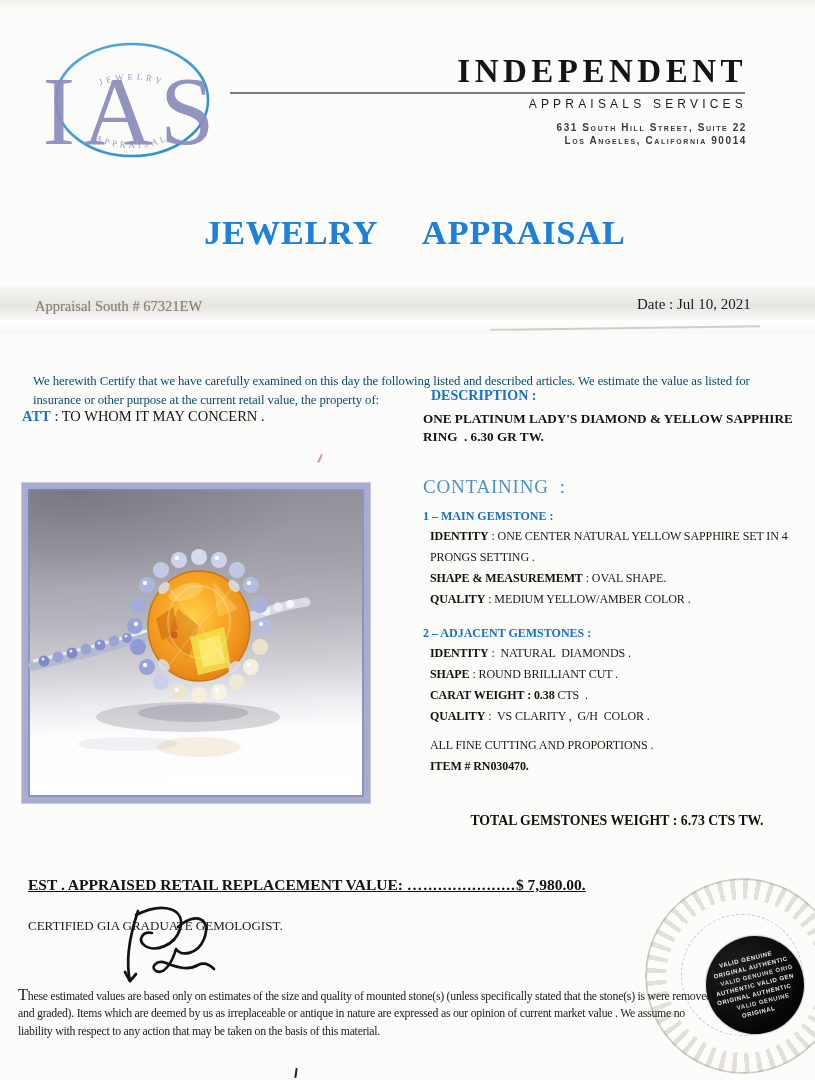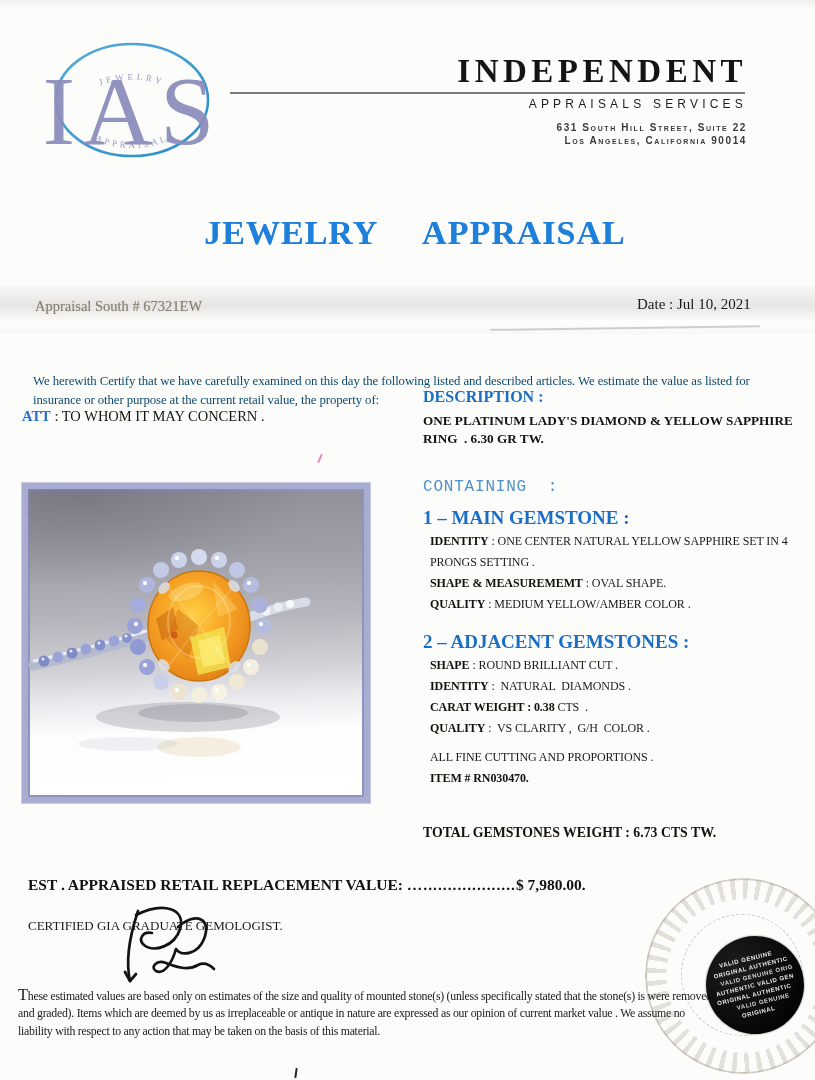--- a/index.html
+++ b/index.html
@@ -38,37 +38,37 @@
   .report-num{left:35px;top:298px;font-size:14.5px;color:#8b8173;text-shadow:0 0 1px rgba(139,129,115,.55);}
   .date-label{left:637px;top:296px;font-size:15px;color:#1d1a18;}
   .certify{left:33px;top:335px;width:757px;font-size:12.8px;line-height:18.5px;letter-spacing:-.1px;color:#0c4a6e;margin-top:37px;}
 
   
   .att-line{left:22px;top:408px;font-size:14.5px;color:#17150f;}
   .att-label{color:#2470c8;font-weight:700;}
 
   
   .right-col{left:423px;top:388px;width:388px;}
-  .h-blue{font-weight:700;font-size:16px;color:#1b6ec6;margin:0 0 6px 0;}
+  .h-blue{font-weight:700;font-size:14px;color:#1b6ec6;margin:0 0 6px 8px;}
   .desc-text{font-weight:700;font-size:13.2px;line-height:17.5px;color:#121210;margin:0 0 31px 0;width:372px;}
-  .containing-h{font-size:16px;letter-spacing:.8px;color:#4e90ca;margin:0 0 11px 0;font-family:Liberation Mono, monospace;}
-  .sec-h{font-weight:700;font-size:19px;color:#1b6ec6;margin:0 0 2px 0;}
+  .containing-h{font-size:19px;letter-spacing:.8px;color:#4e90ca;margin:0 0 11px 0;}
+  .sec-h{font-weight:700;font-size:12px;color:#1b6ec6;margin:0 0 2px 0;}
   .spec{font-size:12px;line-height:21px;letter-spacing:-.1px;color:#1c1914;margin-left:7px;}
   .spec b{font-weight:700;color:#131109;}
   .gap16{height:16px;} .gap8{height:8px;} .gap36{height:36px;}
-  .total-weight{font-weight:700;font-size:13.8px;color:#131109;}
+  .total-weight{font-weight:700;font-size:13.8px;color:#131109;text-align:center;}
 
   
   .photo-frame{left:22px;top:483px;width:336px;height:308px;border:6px solid #a7acd0;
     box-shadow:inset 0 0 0 2px #8f94bd, 0 0 0 1px #c9cce2;
     background:linear-gradient(178deg,#8f8e97 0%,#9f9ea7 22%,#b6b5bd 42%,#d2d1d7 58%,#ebeaee 68%,#fdfdfe 78%,#ffffff 100%);}
   .photo-frame svg{display:block;}
 
   
-  .val-line{left:28px;top:876px;font-weight:700;font-size:15.5px;color:#14120e;white-space:pre;}
+  .val-line{left:28px;top:876px;font-weight:700;font-size:15.5px;color:#14120e;white-space:pre;text-decoration:underline;}
   .val-dots{letter-spacing:1px;}
   .gemologist{left:28px;top:918px;font-size:13px;color:#1b1916;}
   .disclaimer{left:18px;top:986px;width:700px;font-size:11.8px;line-height:17.4px;
     letter-spacing:-.25px;color:#23201c;}
   .disclaimer .lead{font-size:16.5px;}
 
   
   .seal-emboss{left:645px;top:878px;width:192px;height:192px;border-radius:50%;
     border:2px solid rgba(170,162,148,.5);
     background:repeating-conic-gradient(rgba(168,160,145,.30) 0deg 3deg,rgba(0,0,0,0) 3deg 8deg);
@@ -139,22 +139,22 @@
     <div class="containing-h ws">CONTAINING  :</div>
 
     <div class="sec-h">1 – MAIN GEMSTONE :</div>
     <div class="spec ws"><b>IDENTITY</b><span> : ONE CENTER NATURAL YELLOW SAPPHIRE SET IN 4 PRONGS SETTING .</span></div>
     <div class="spec ws"><b>SHAPE &amp; MEASUREMEMT</b><span> : OVAL SHAPE.</span></div>
     <div class="spec ws"><b>QUALITY</b><span> : MEDIUM YELLOW/AMBER COLOR .</span></div>
 
     <div class="gap16"></div>
 
     <div class="sec-h">2 – ADJACENT GEMSTONES :</div>
+    <div class="spec ws"><b>IDENTITY</b><span> :  NATURAL  DIAMONDS .</span></div>
     <div class="spec ws"><b>SHAPE</b><span> : ROUND BRILLIANT CUT .</span></div>
-    <div class="spec ws"><b>IDENTITY</b><span> :  NATURAL  DIAMONDS .</span></div>
     <div class="spec ws"><b>CARAT WEIGHT : 0.38</b><span> CTS  .</span></div>
     <div class="spec ws"><b>QUALITY</b><span> :  VS CLARITY ,  G/H  COLOR .</span></div>
 
     <div class="gap8"></div>
     <div class="spec ws">ALL FINE CUTTING AND PROPORTIONS .</div>
     <div class="spec ws"><b>ITEM # RN030470.</b></div>
 
     <div class="gap36"></div>
     <div class="total-weight ws">TOTAL GEMSTONES WEIGHT : 6.73 CTS TW.</div>
   </div>

